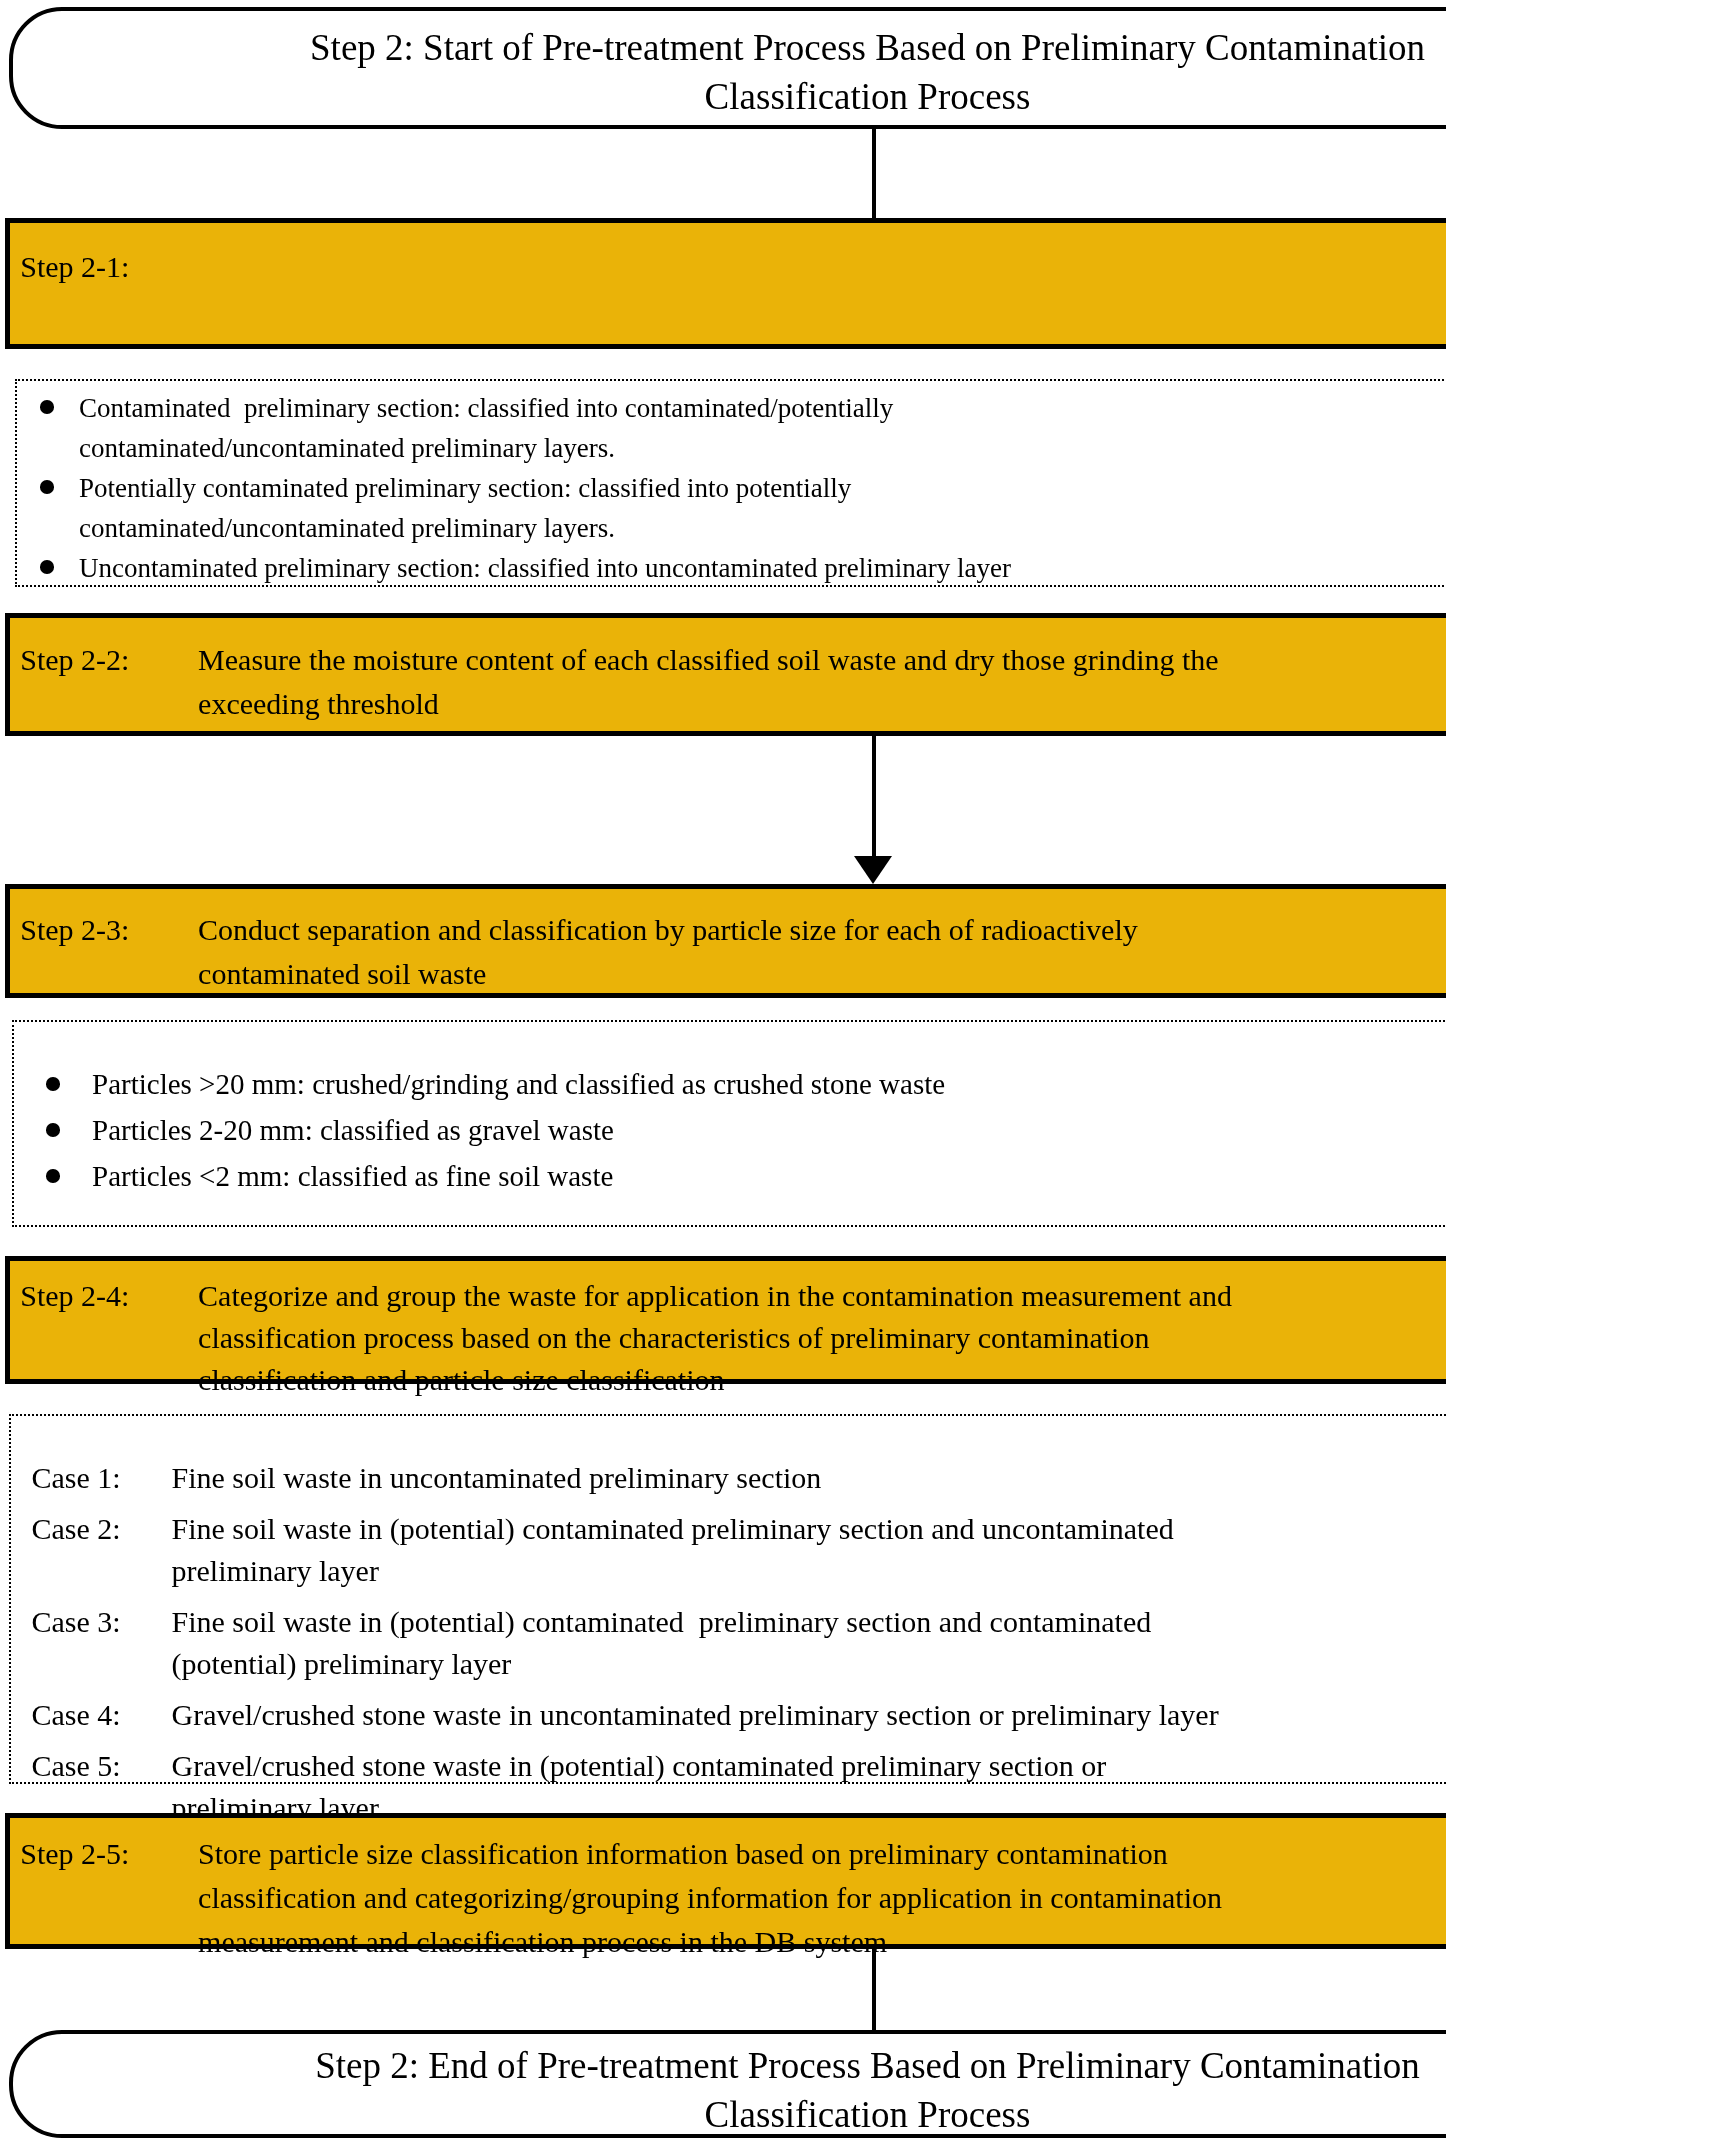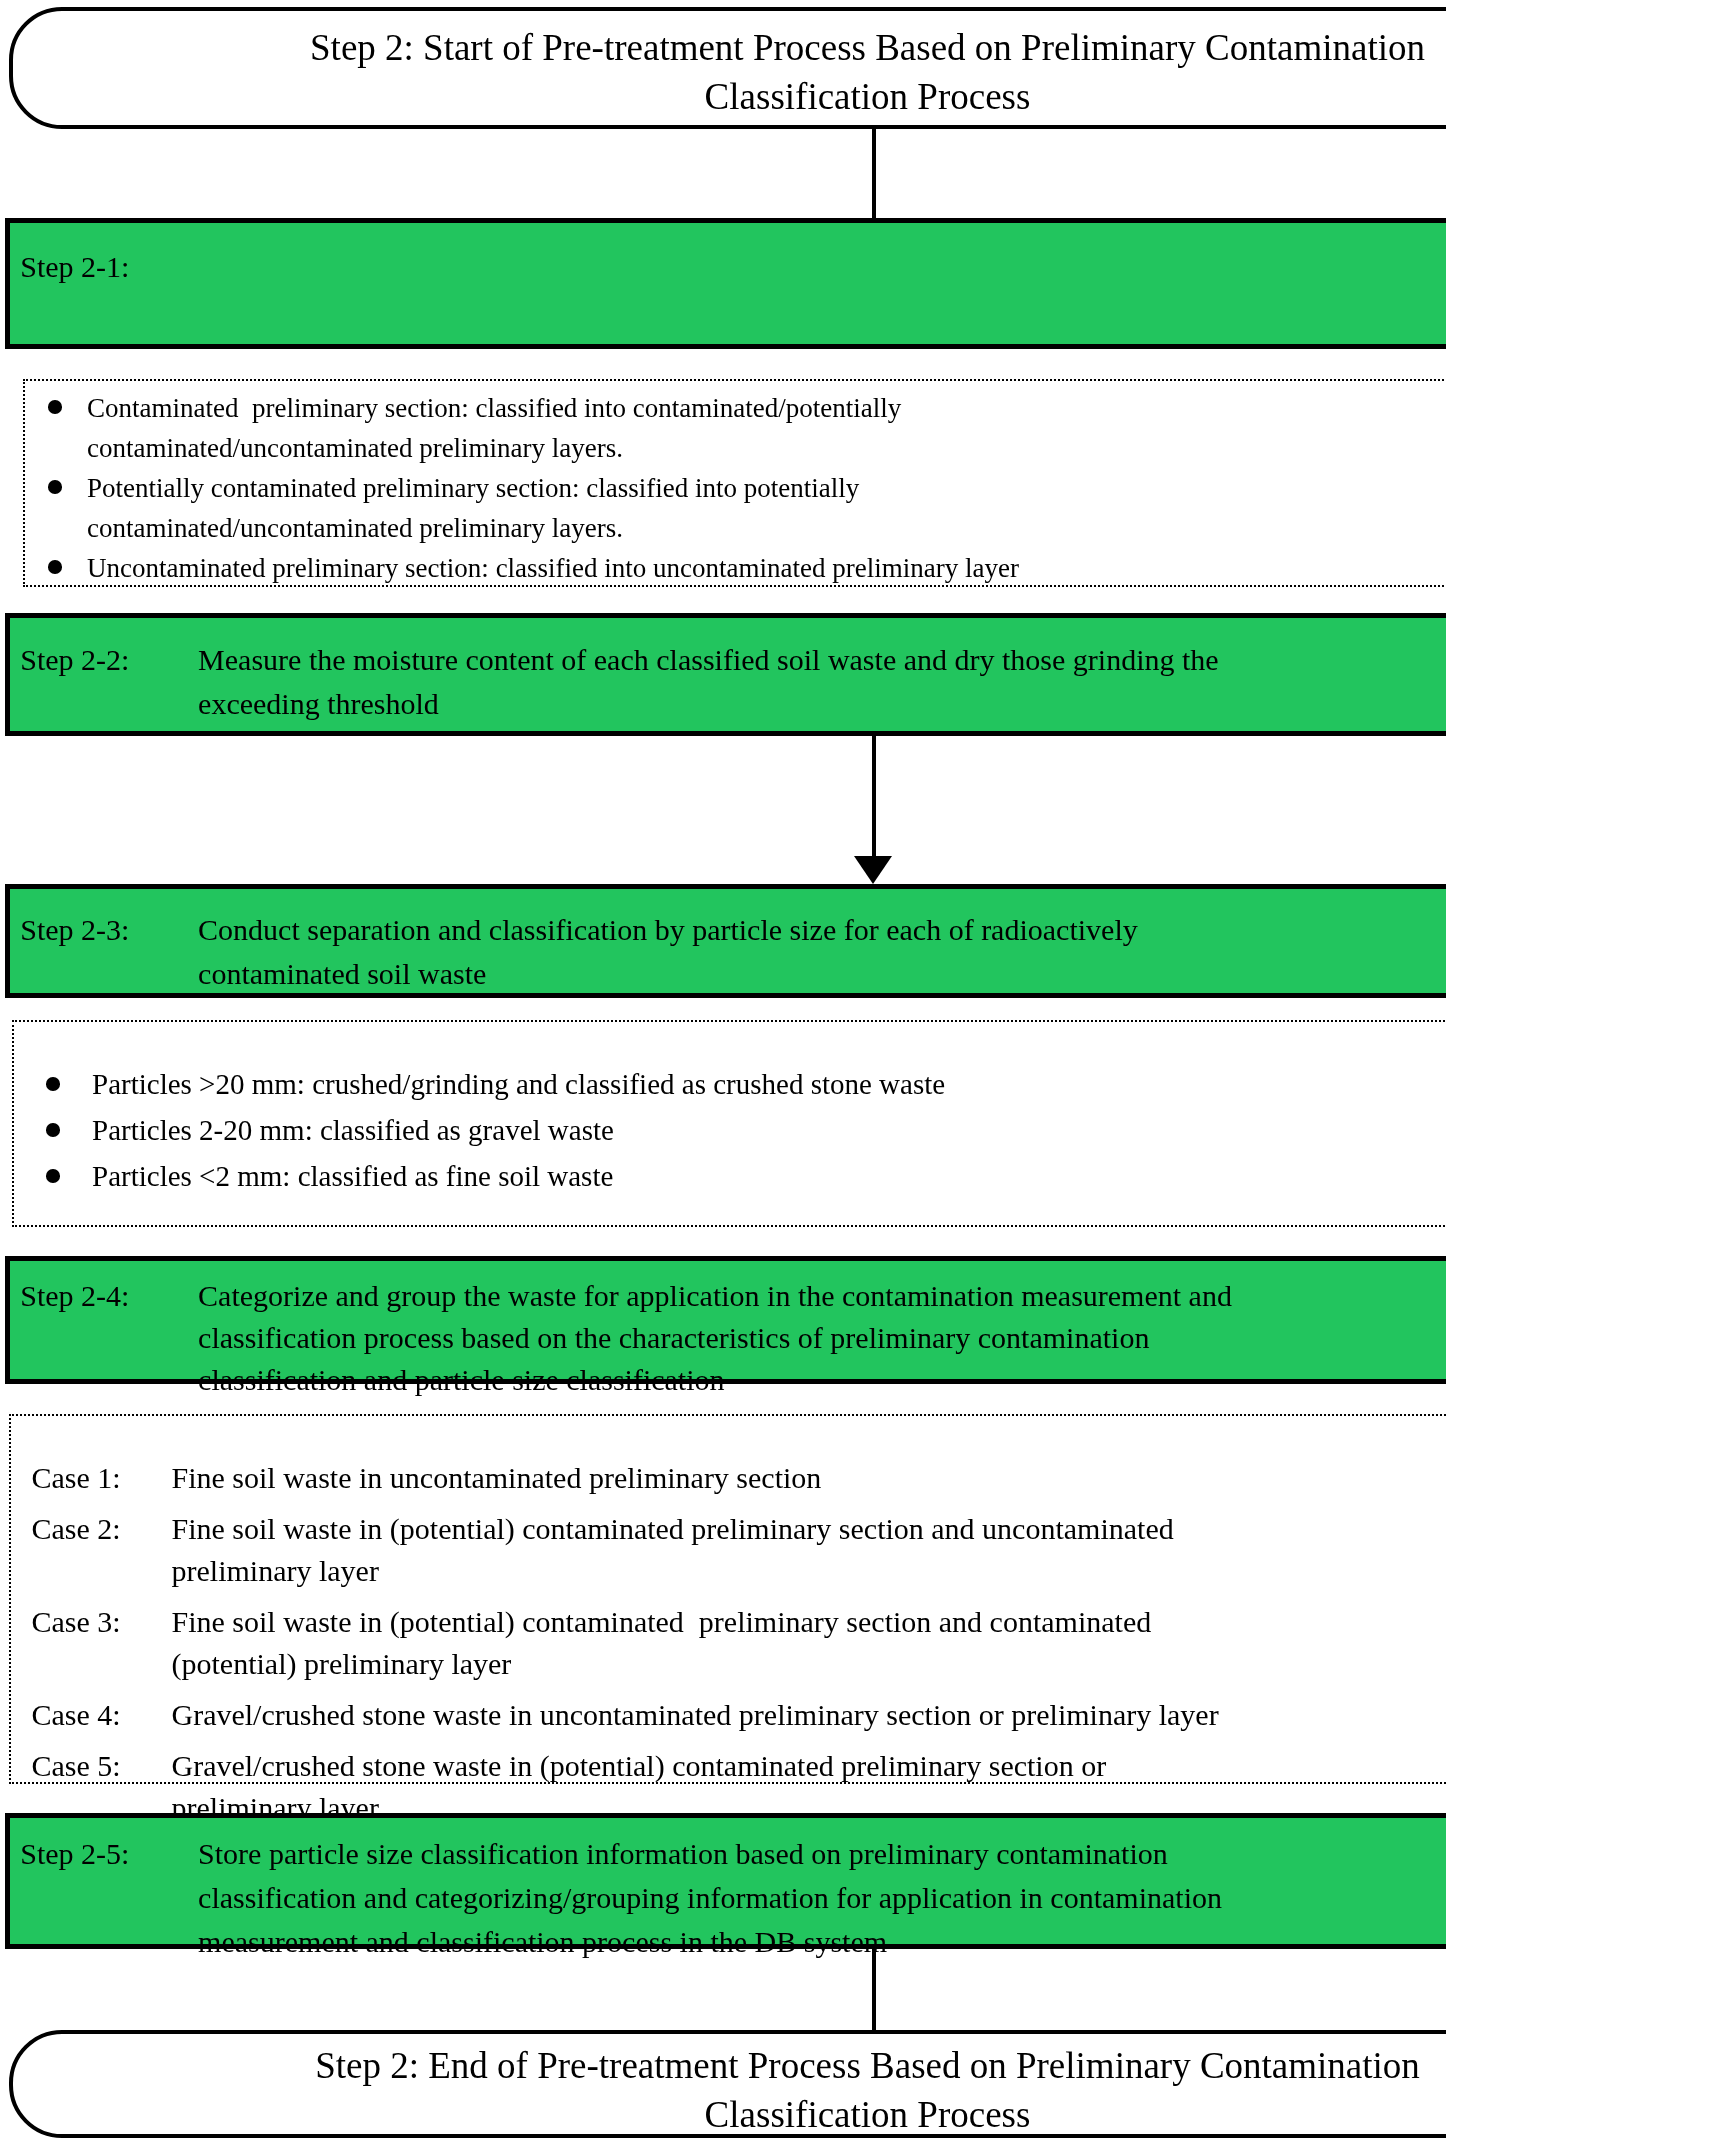--- a/index.html
+++ b/index.html
@@ -25,21 +25,21 @@
     font-size:37px;
     line-height:49px;
   }
   
   .stepbox{
     position:absolute;
     left:5.1px;
     width:1725px;
     border:5.1px solid #000;
     box-sizing:border-box;
-    background:#22c55e;
+    background:#eab308;
     font-size:30px;
     line-height:44px;
     padding-left:188px;
     padding-top:var(--pt,20.3px);
   }
   .steplabel{
     position:absolute;
     left:10.2px;
     top:var(--pt,20.3px);
     white-space:nowrap;
@@ -94,21 +94,21 @@
         <div class="tline">Classification Process</div>
       </div>
   </div>
 
   <div class="vline" style="left:872px;top:129px;height:89px;"></div>
 
   <div class="stepbox" style="--pt:22px;top:218px;height:131px;">
     <span class="steplabel">Step 2-1:</span>
   </div>
 
-  <div class="dotbox dotbox1" style="left:23px;top:379px;width:1504px;height:208px;">
+  <div class="dotbox dotbox1" style="left:15px;top:379px;width:1504px;height:208px;">
     <div class="bullet-item">
       <span class="bullet"></span>
       <div>
           <div class="tline">Contaminated  preliminary section: classified into contaminated/potentially</div>
           <div class="tline">contaminated/uncontaminated preliminary layers.</div>
         </div>
     </div>
     <div class="bullet-item">
       <span class="bullet"></span>
       <div>

